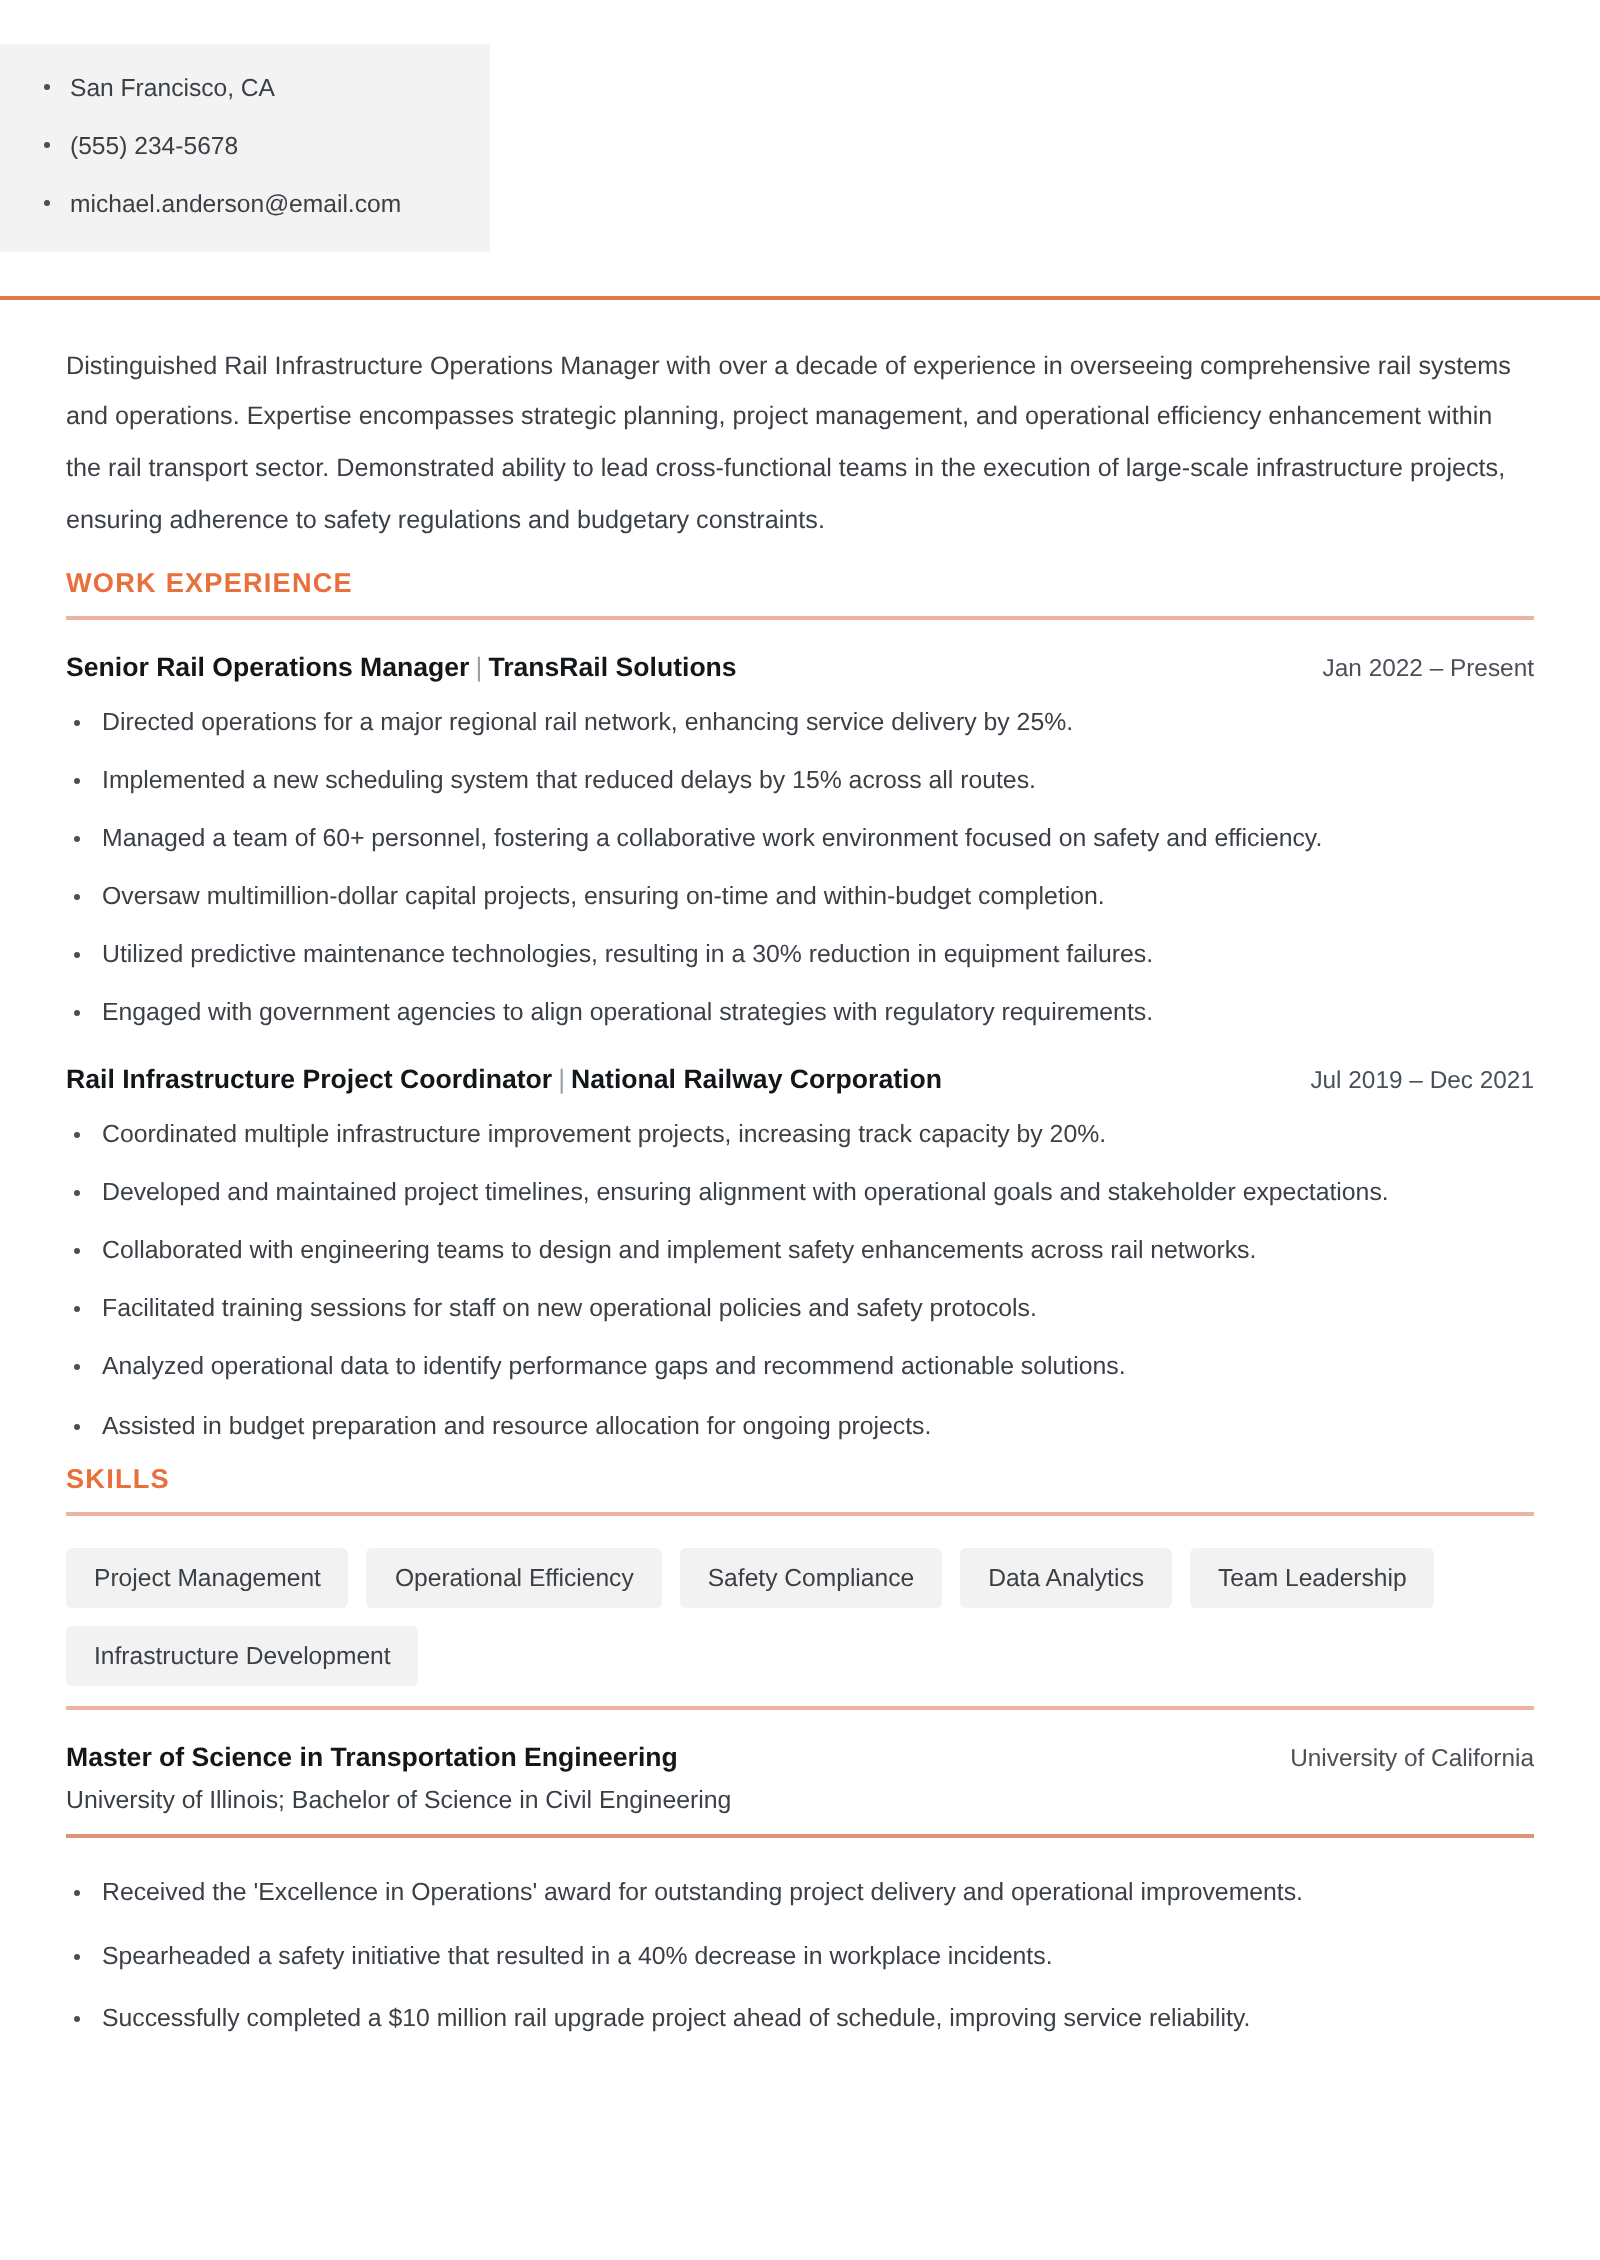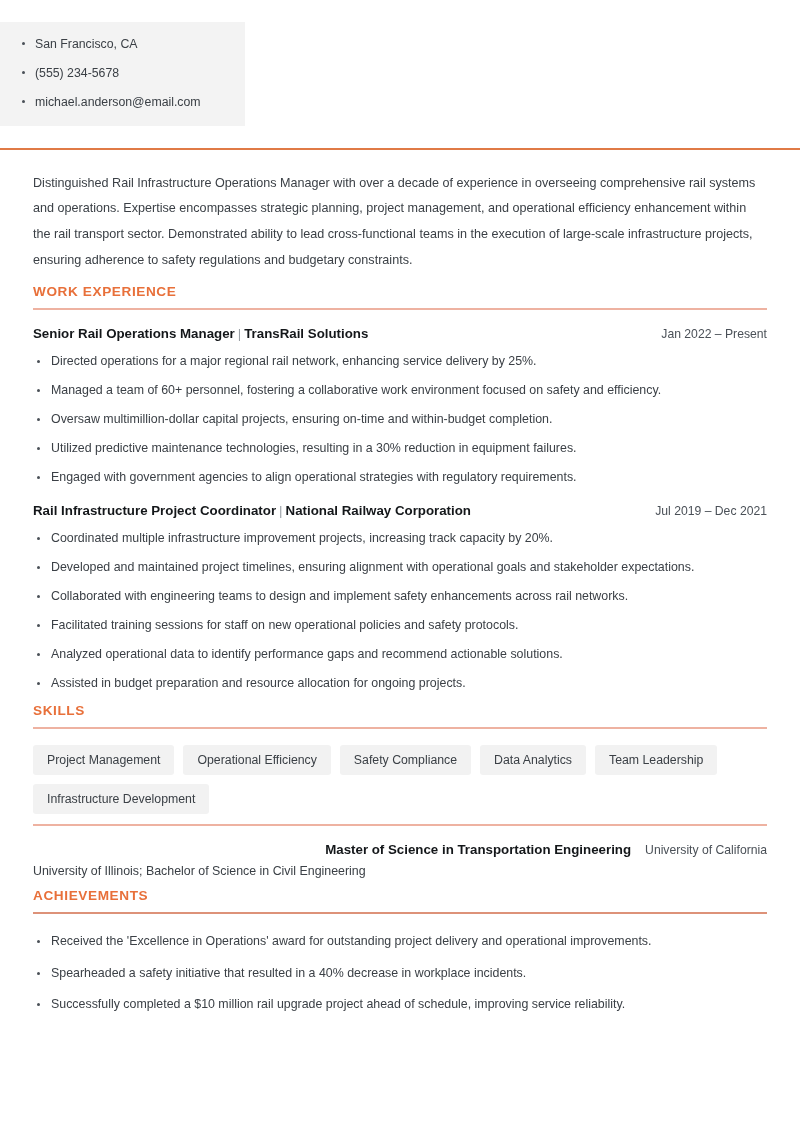--- a/index.html
+++ b/index.html
@@ -189,21 +189,21 @@
     border-radius: 3px;
     padding: 8px 14px;
     font-size: 12.3px;
     color: #3b4046;
     white-space: nowrap;
   }
 
   
   .edu-head {
     display: flex;
-    justify-content: flex-end;
+    justify-content: space-between;
     align-items: baseline;
   }
   .edu-degree {
     font-size: 13.3px;
     font-weight: bold;
     color: #14171a;
   }
   .edu-school-right {
     font-size: 12.2px;
     color: #4a5057;
@@ -253,20 +253,21 @@
 
       <div class="entry">
         <div class="entry-head">
           <div class="entry-title">
             <span>Senior Rail Operations Manager</span><span class="entry-sep">|</span><span>TransRail Solutions</span>
           </div>
           <div class="entry-date">Jan 2022 – Present</div>
         </div>
         <ul class="bullets">
           <li>Directed operations for a major regional rail network, enhancing service delivery by 25%.</li>
+          <li>Implemented a new scheduling system that reduced delays by 15% across all routes.</li>
           <li>Managed a team of 60+ personnel, fostering a collaborative work environment focused on safety and efficiency.</li>
           <li>Oversaw multimillion-dollar capital projects, ensuring on-time and within-budget completion.</li>
           <li>Utilized predictive maintenance technologies, resulting in a 30% reduction in equipment failures.</li>
           <li>Engaged with government agencies to align operational strategies with regulatory requirements.</li>
         </ul>
       </div>
 
       <div class="entry">
         <div class="entry-head">
           <div class="entry-title">
@@ -303,21 +304,20 @@
       <div class="entry">
         <div class="edu-head">
           <div class="edu-degree">Master of Science in Transportation Engineering</div>
           <div class="edu-school-right">University of California</div>
         </div>
         <div class="edu-sub">University of Illinois; Bachelor of Science in Civil Engineering</div>
       </div>
     </div>
 
     <div class="section achievements">
-      <div class="section-title">Achievements</div>
       <div class="section-divider strong"></div>
       <ul class="bullets">
         <li>Received the 'Excellence in Operations' award for outstanding project delivery and operational improvements.</li>
         <li>Spearheaded a safety initiative that resulted in a 40% decrease in workplace incidents.</li>
         <li>Successfully completed a $10 million rail upgrade project ahead of schedule, improving service reliability.</li>
       </ul>
     </div>
 
   </div>
 </div>

